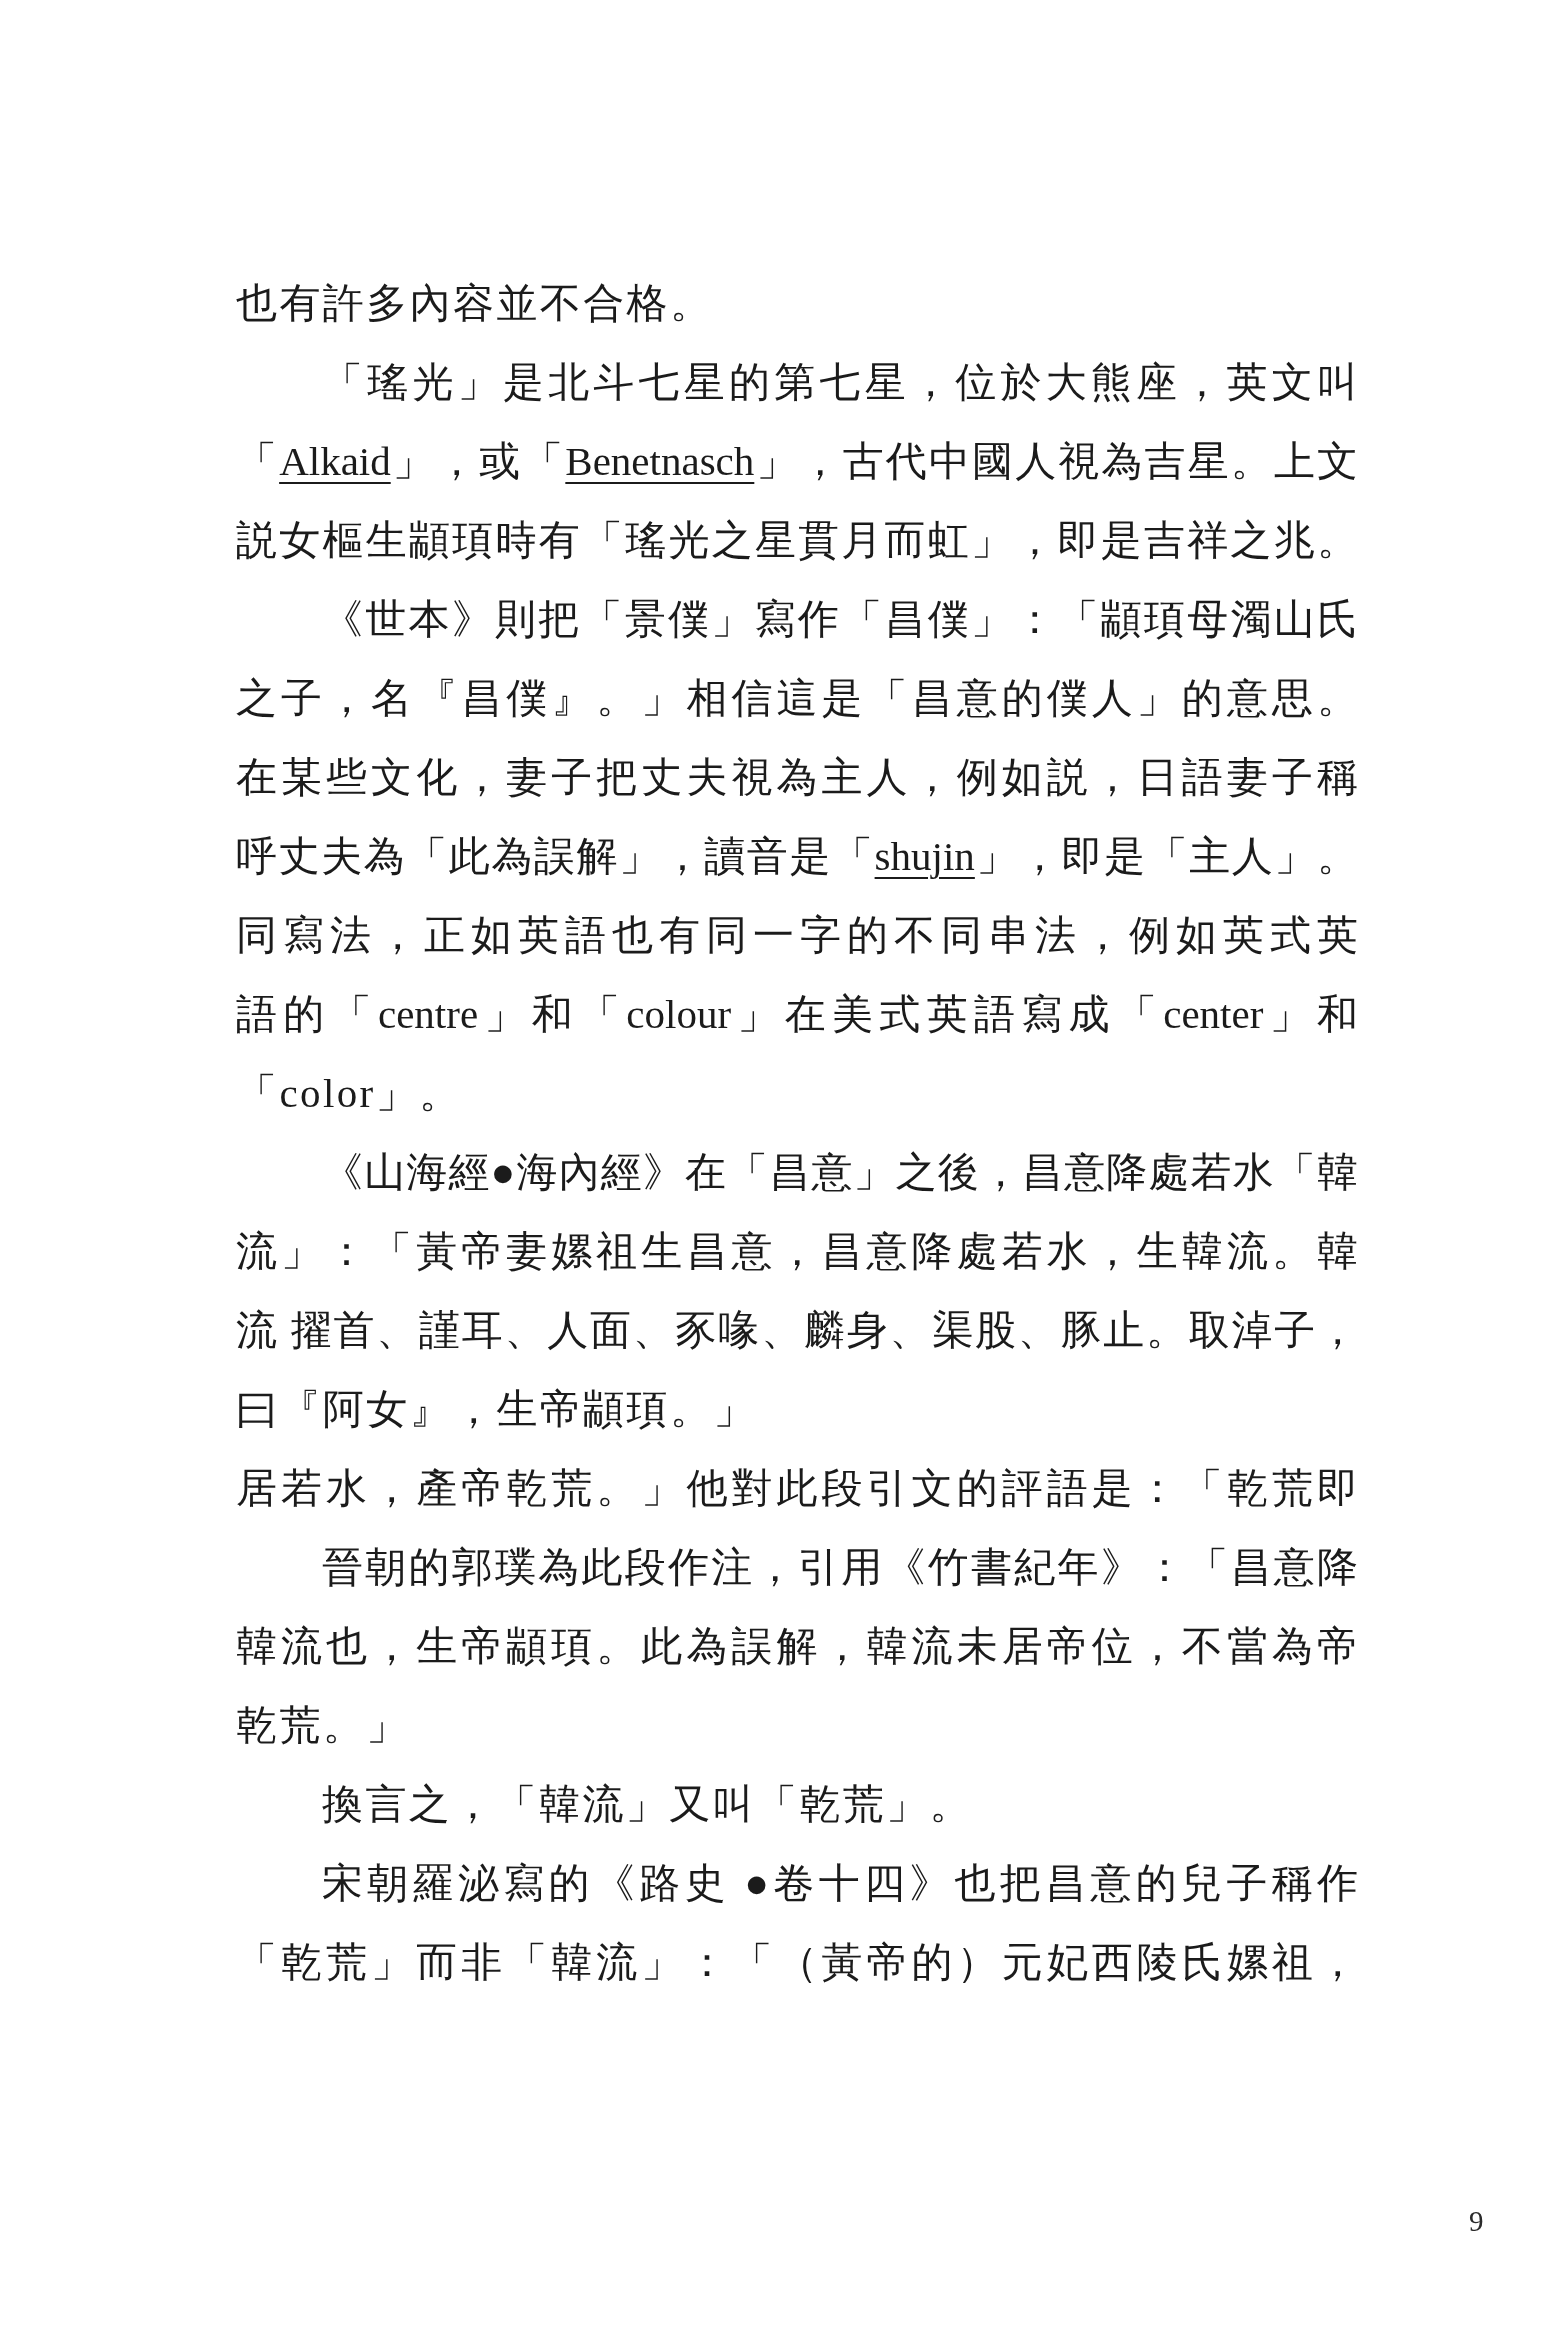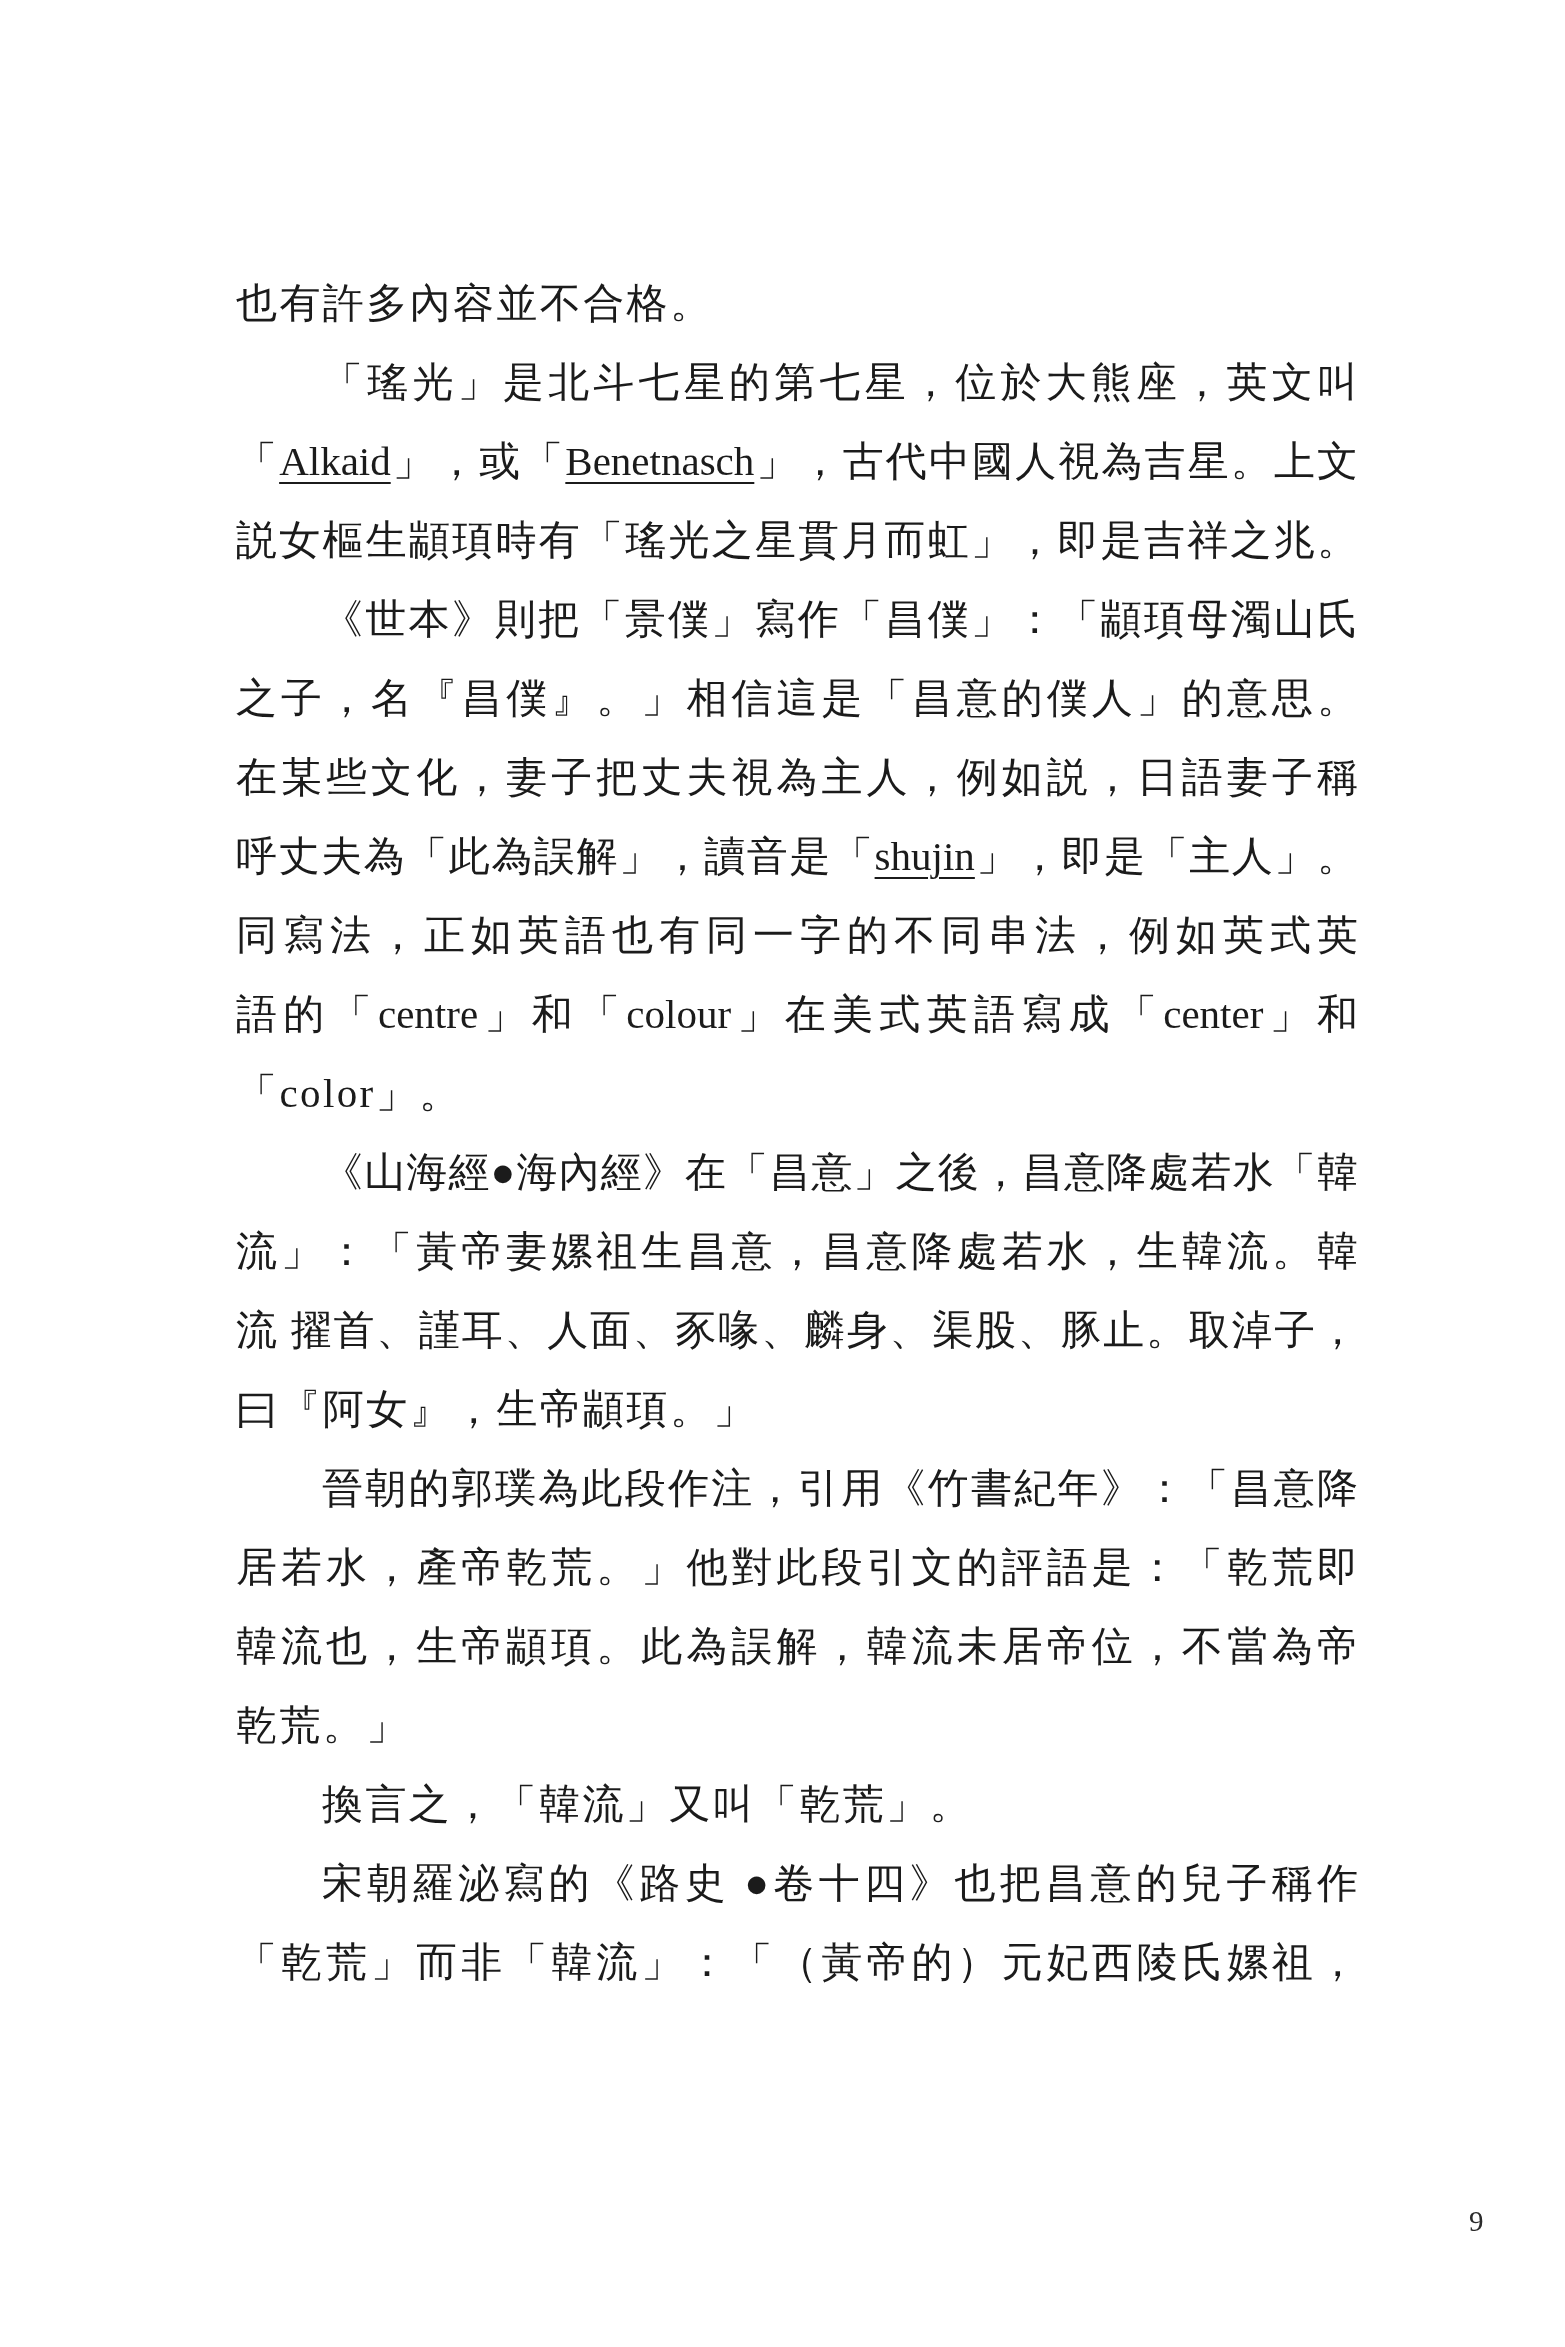--- a/index.html
+++ b/index.html
@@ -60,22 +60,22 @@
       <div class="line fill"><span>之子，名『昌僕』。」相信這是「昌意的僕人」的意思。</span></div>
       <div class="line fill"><span>在某些文化，妻子把丈夫視為主人，例如説，日語妻子稱</span></div>
       <div class="line fill"><span>呼丈夫為「此為誤解」，讀音是「</span><span class="seg-underline">shujin</span><span>」，即是「主人」。</span></div>
       <div class="line fill"><span>同寫法，正如英語也有同一字的不同串法，例如英式英</span></div>
       <div class="line fill"><span>語的「centre」和「colour」在美式英語寫成「center」和</span></div>
       <div class="line"><span>「color」。</span></div>
       <div class="line fill indent"><span>《山海經●海內經》在「昌意」之後，昌意降處若水「韓</span></div>
       <div class="line fill"><span>流」：「黃帝妻嫘祖生昌意，昌意降處若水，生韓流。韓</span></div>
       <div class="line fill"><span>流 擢首、謹耳、人面、豕喙、麟身、渠股、豚止。取淖子，</span></div>
       <div class="line"><span>曰『阿女』，生帝顓頊。」</span></div>
+      <div class="line fill"><span>居若水，產帝乾荒。」他對此段引文的評語是：「乾荒即</span></div>
       <div class="line fill indent"><span>晉朝的郭璞為此段作注，引用《竹書紀年》：「昌意降</span></div>
-      <div class="line fill"><span>居若水，產帝乾荒。」他對此段引文的評語是：「乾荒即</span></div>
       <div class="line fill"><span>韓流也，生帝顓頊。此為誤解，韓流未居帝位，不當為帝</span></div>
       <div class="line"><span>乾荒。」</span></div>
       <div class="line indent"><span>換言之，「韓流」又叫「乾荒」。</span></div>
       <div class="line fill indent"><span>宋朝羅泌寫的《路史 ●卷十四》也把昌意的兒子稱作</span></div>
       <div class="line fill"><span>「乾荒」而非「韓流」：「（黃帝的）元妃西陵氏嫘祖，</span></div>
     </main>
   <div class="folio">9</div>
 </div>
 
 

